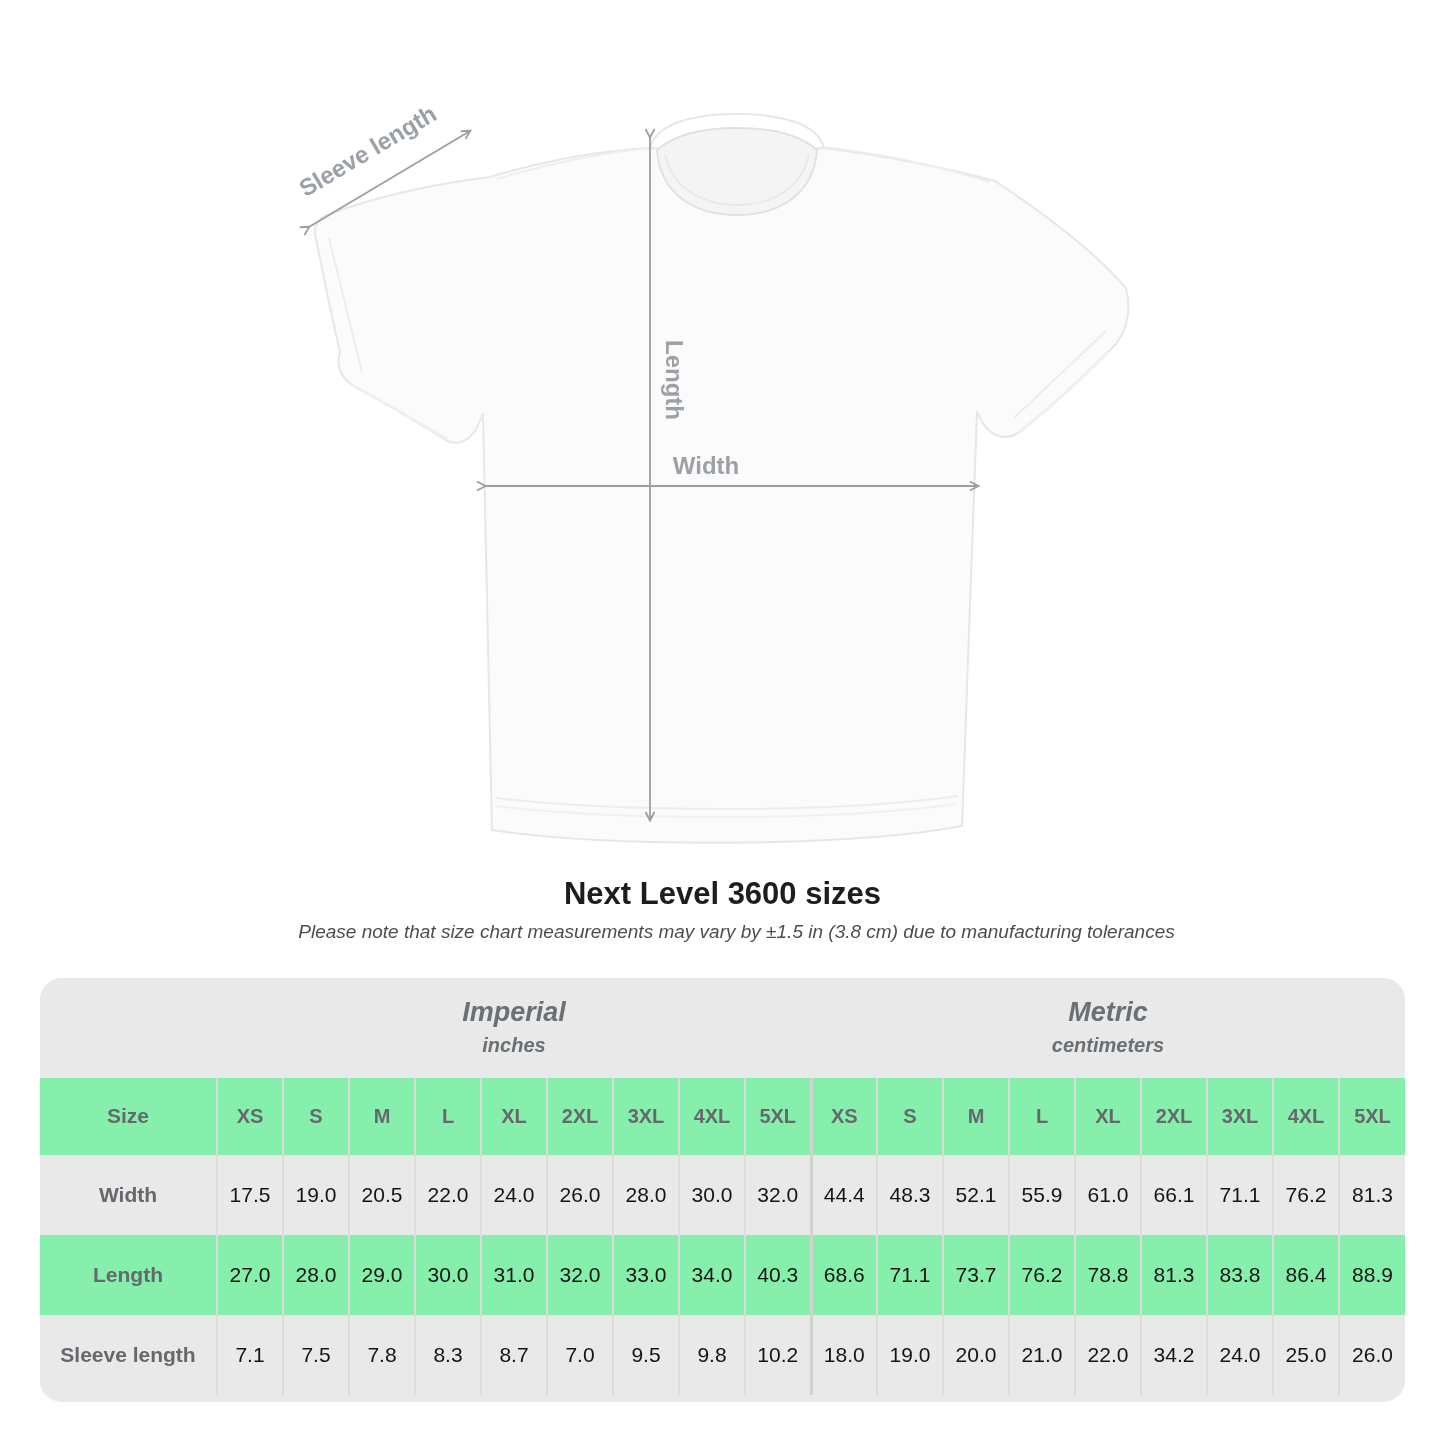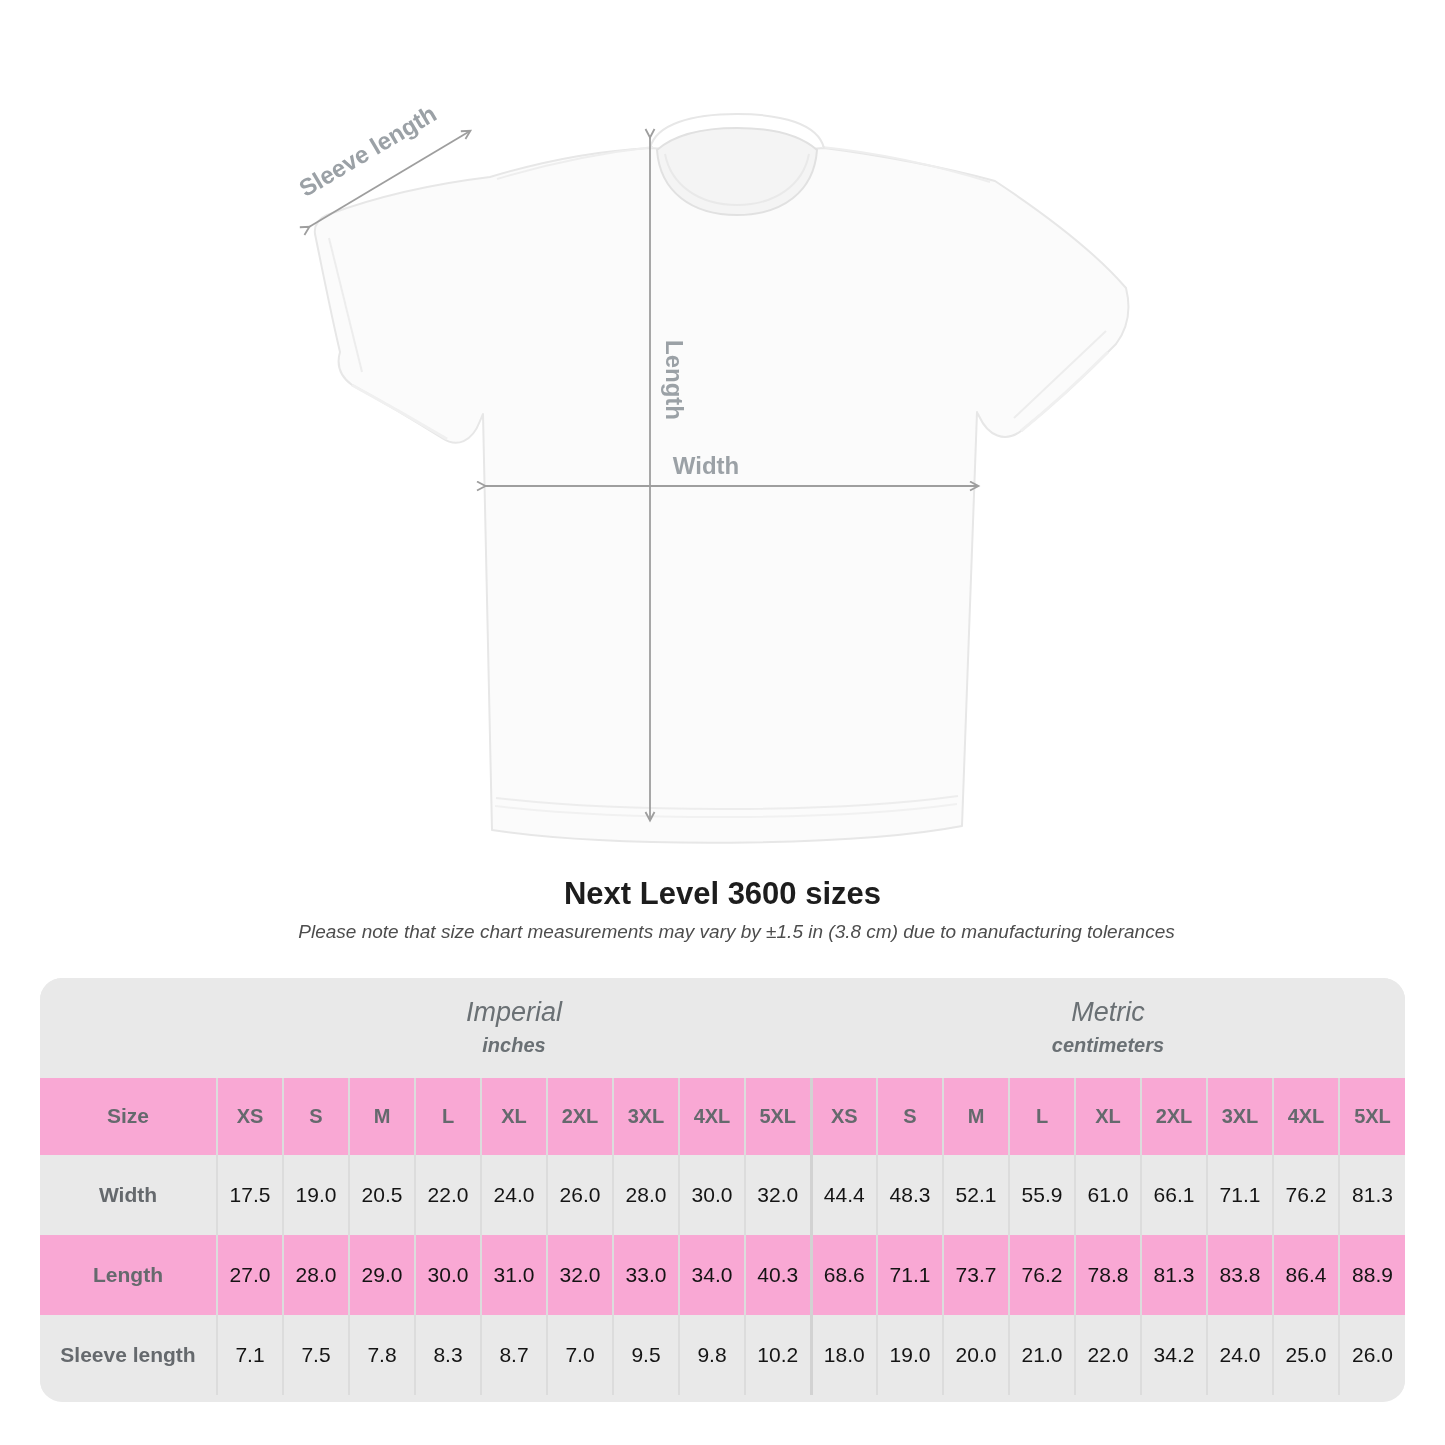--- a/index.html
+++ b/index.html
@@ -26,28 +26,28 @@
     padding-bottom:7px;
   }
   table.size-table{
     width:100%;
     border-collapse:collapse;
     table-layout:fixed;
   }
   table.size-table col.label-col{width:177px;}
   .unit-band th{height:100px;background:#e9e9e9;vertical-align:middle;padding:0;}
   .unit-name{
-    font-size:27px;font-weight:normal;font-style:italic;color:#6a7074;line-height:1.1;
+    font-size:27px;font-weight:bold;font-style:italic;color:#6a7074;line-height:1.1;
   }
   .unit-sub{
     margin-top:7px;font-size:20px;font-style:italic;color:#6a7074;text-align:center;
   }
   tr.sizes-row > *{height:77px;}
   tr.meas-row > *{height:80px;}
-  tr.row-white{background:#f9a8d4;}
+  tr.row-white{background:#86efac;}
   tr.row-gray{background:#e9e9e9;}
   td,th{padding:0;text-align:center;vertical-align:middle;}
   .head-label{
     font-size:20px;font-weight:bold;color:#65696d;
   }
   .row-label{
     font-size:21px;font-weight:bold;color:#65696d;
   }
   .val{
     font-size:21px;color:#141414;font-weight:normal;

